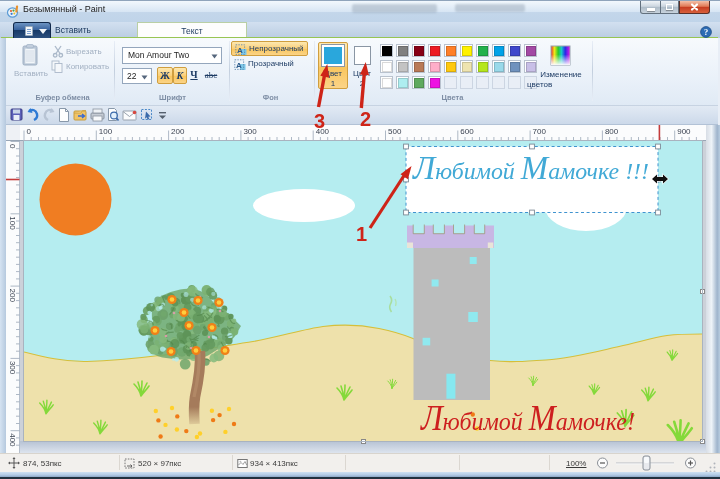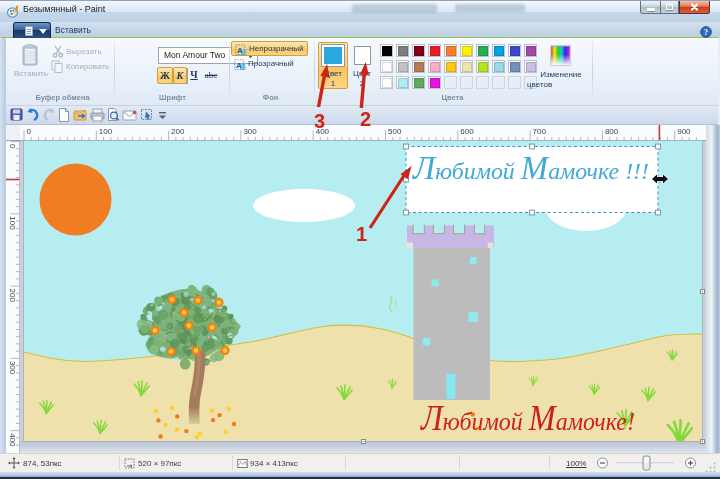--- a/index.html
+++ b/index.html
@@ -18,21 +18,21 @@
  border:1px solid #b9cfa5;border-bottom:none;font-size:8.5px;color:#1e3b60;text-align:center;padding-top:3px;}
 #greenline{left:1px;top:37px;width:717px;height:1px;background:#97c553;}
 #tooltip{left:137px;top:3px;width:110px;height:19px;border:1px solid #9bc25e;border-radius:2px 2px 0 0;
  background:linear-gradient(#f0f9de,#cdeaa2);font-size:8px;color:#49761c;text-align:center;padding-top:4px;}
 #ribbon{left:1px;top:38px;width:717px;height:68px;
  background:linear-gradient(#f7fafd,#eaf1f9 60%,#e0eaf5);border-bottom:1px solid #c7d3e2;}
 .gsep{position:absolute;top:41px;width:1px;height:60px;background:linear-gradient(#e8eef7,#c3cfde,#e8eef7);}
 .glabel{position:absolute;top:93px;font-size:7.5px;color:#7d8da4;text-align:center;font-weight:bold;}
 .dis{color:#a2b0c2;}
 .orng{background:linear-gradient(#fde8b0,#fbd07a 50%,#f9c65e 55%,#fbd488);border:1px solid #d09e3e;border-radius:2px;}
-.combo{position:absolute;background:#fff;border:1px solid #94a6bc;font-size:8.5px;color:#222;margin-left:36px;}
+.combo{position:absolute;background:#fff;border:1px solid #94a6bc;font-size:8.5px;color:#222;}
 #qat{left:1px;top:106px;width:717px;height:19px;background:linear-gradient(#e2eaf4,#ccd9ea);border-bottom:1px solid #b2c2d6;}
 #hruler{left:20px;top:125px;width:698px;height:16px;background:#fbfcfd;}
 #rulcorner{left:6px;top:125px;width:14px;height:16px;background:#eef1f5;}
 #rulline{left:6px;top:140px;width:712px;height:1px;background:#98a5b5;}
 #leftedge{left:0;top:38px;width:6px;height:415px;background:linear-gradient(90deg,#d5e3f2,#b6c9de);}
 #vruler{left:6px;top:141px;width:14px;height:312px;background:#fbfcfd;border-right:1px solid #b5bfcc;}
 #work{left:20px;top:141px;width:698px;height:312px;background:#ccd1d9;}
 #workbtm{left:20px;top:441px;width:698px;height:12px;background:linear-gradient(#b6c2d4,#dde4ee);}
 #rightedge{left:706px;top:125px;width:14px;height:328px;background:linear-gradient(90deg,#d7dde5,#eef3f8 40%,#9fb4cc 80%,#b8cce0);}
 #status{left:0;top:453px;width:720px;height:19px;background:#f2f0ed;border-top:1px solid #d8d4cd;font-size:8px;color:#333;}
@@ -59,20 +59,21 @@
     </div>
   <div class="abs" style="left:661px;top:1px;width:18px;height:13px;border:1px solid #62707e;border-top:none;border-left:none;background:linear-gradient(#eff4f8,#ccd6e0 45%,#aebcc8 50%,#c8d3dd);">
     <div style="position:absolute;left:5px;top:3px;width:7px;height:6px;border:1.5px solid #fff;box-shadow:0 1px 1px rgba(0,0,0,.3);"></div>
     </div>
   <div class="abs" style="left:679px;top:1px;width:31px;height:13px;border:1px solid #5a3028;border-top:none;border-radius:0 0 3px 0;background:linear-gradient(#f4c0a8,#e07a56 45%,#c63c20 50%,#d8603c);">
     <svg width="29" height="12" viewBox="0 0 29 12" style="position:absolute;left:0;top:0;">
         <path d="M12 3.5 L17 8.5 M17 3.5 L12 8.5" stroke="#fff" stroke-width="2.2" fill="none" stroke-linecap="round"></path>
       </svg>
     </div>
   <div class="abs" id="tabrow"></div>
+  <div class="abs" id="tabtext">Текст</div>
   <div class="abs" id="greenline"></div>
   <div class="abs tab" style="left:52px;width:42px;">Вставить</div>
   <div class="abs tab" style="left:99px;width:28px;margin-top:45px;">Вид</div>
   <div class="abs" style="left:13px;top:22px;width:38px;height:16px;border-radius:3px 3px 0 0;border:1px solid #10284a;border-bottom:none;background:linear-gradient(#6c93c2,#39639e 45%,#173a68 50%,#2b4f7e);">
     <div style="position:absolute;left:11px;top:3px;width:8px;height:10px;background:#f4f8fc;border:1px solid #9ab;border-radius:1px;">
       <div style="position:absolute;left:1px;top:2px;width:4px;height:1px;background:#7aa0d0;"></div>
       <div style="position:absolute;left:1px;top:4px;width:4px;height:1px;background:#7aa0d0;"></div>
       <div style="position:absolute;left:1px;top:6px;width:4px;height:1px;background:#7aa0d0;"></div>
     </div>
     <div style="position:absolute;left:25px;top:6px;width:0;height:0;border-left:4px solid transparent;border-right:4px solid transparent;border-top:5px solid #f0f4f8;"></div>

